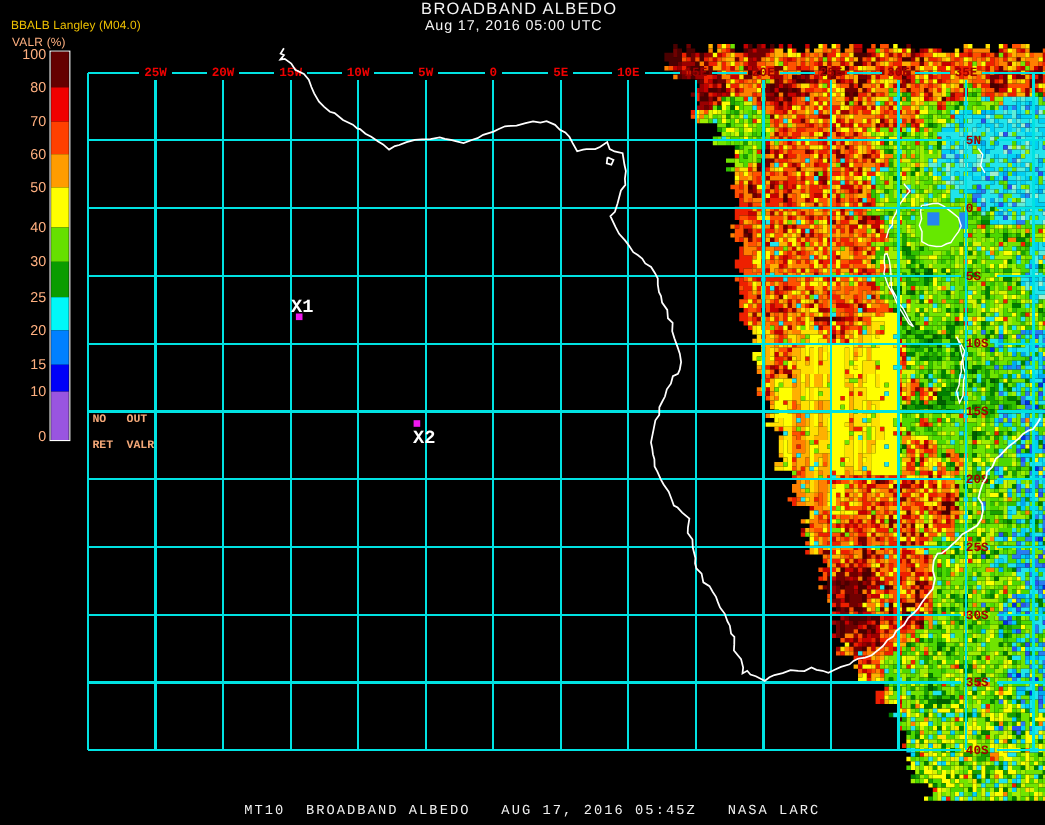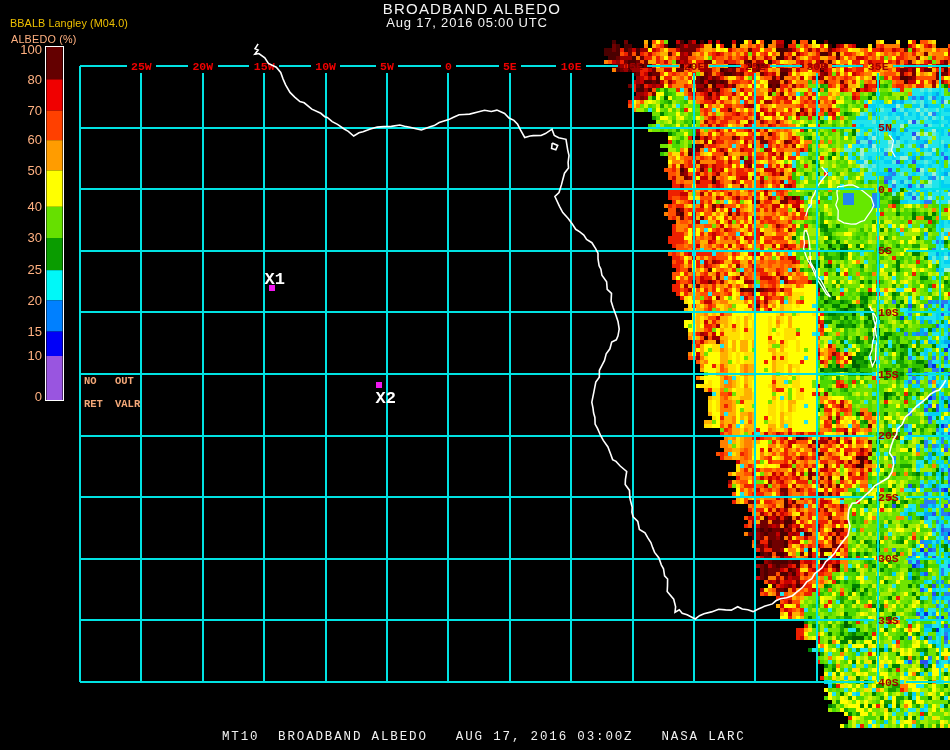--- a/index.html
+++ b/index.html
@@ -107,14 +107,14 @@
     <rect x="269" y="285" width="6" height="6" fill="#f018f0"></rect>
     <rect x="376" y="382" width="6" height="6" fill="#f018f0"></rect>
     <g fill="#fff" font-family="Liberation Mono, monospace" font-size="17" font-weight="bold">
       <text x="264.5" y="284">X1</text>
       <text x="375.5" y="403">X2</text>
     </g>
   </svg>
 <div class="t" style="left:-3px;top:0px;width:950px;text-align:center;color:#f4f4f4;font-size:15px;letter-spacing:1.2px">BROADBAND ALBEDO</div>
 <div class="t" style="left:-8px;top:15px;width:950px;text-align:center;color:#f4f4f4;font-size:13px;letter-spacing:0.8px">Aug 17, 2016 05:00 UTC</div>
 <div class="t" style="left:10px;top:17px;color:#eec000;font-size:10.8px;letter-spacing:0.1px">BBALB Langley (M04.0)</div>
-<div class="t" style="left:11px;top:32.5px;color:#ffb080;font-size:10.8px;letter-spacing:0.2px">ALBEDO (%)</div>
-<div class="t" style="left:222px;top:730px;color:#f0f0f0;font-family:'Liberation Mono',monospace;font-size:12.5px;letter-spacing:1.85px">MT10  BROADBAND ALBEDO   AUG 17, 2016 03:00Z   NASA LARC</div>
+<div class="t" style="left:11px;top:32.5px;color:#ffb080;font-size:10.8px;letter-spacing:0.2px">VALR (%)</div>
+<div class="t" style="left:222px;top:730px;color:#f0f0f0;font-family:'Liberation Mono',monospace;font-size:12.5px;letter-spacing:1.85px">MT10  BROADBAND ALBEDO   AUG 17, 2016 05:45Z   NASA LARC</div>
 
 </body></html>

